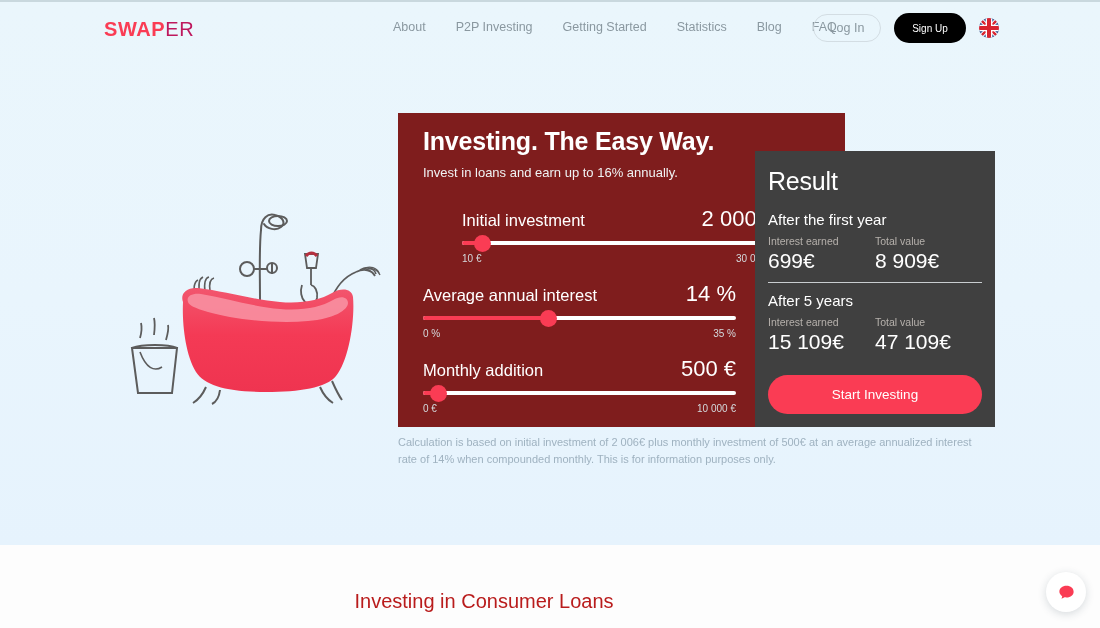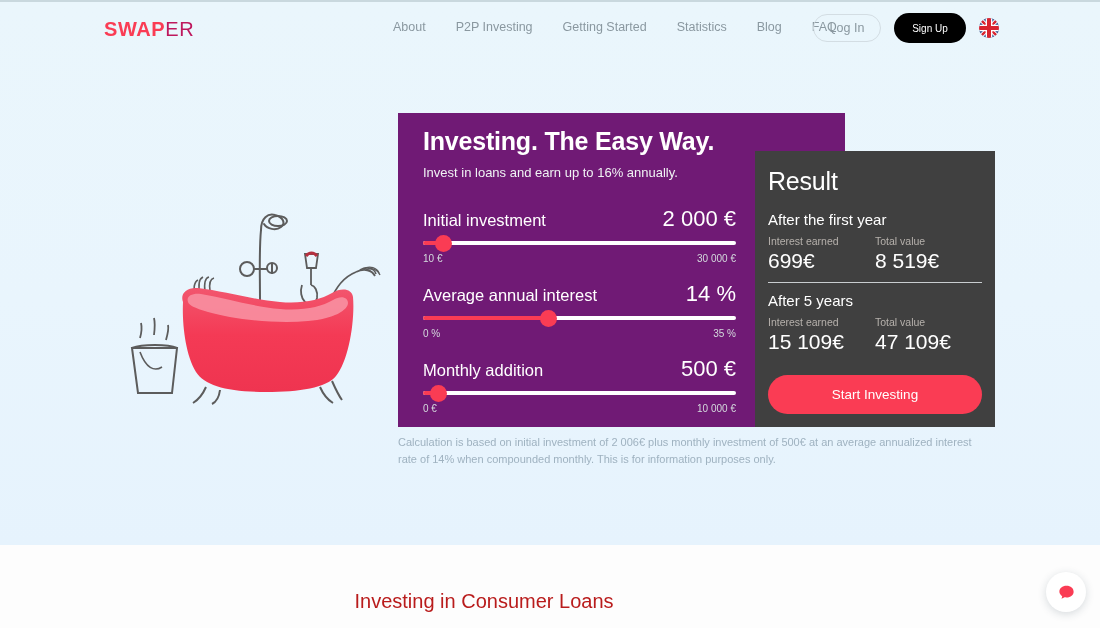--- a/index.html
+++ b/index.html
@@ -63,33 +63,33 @@
     position: absolute; left: 979px; top: 16px;
     width: 20px; height: 20px; border-radius: 50%;
     overflow: hidden; cursor: pointer;
   }
   
   .illo { position: absolute; left: 120px; top: 190px; width: 270px; height: 215px; }
   
   .calc {
     position: absolute; left: 398px; top: 113px;
     width: 447px; height: 314px;
-    background: #701a75;
+    background: #7f1d1d;
   }
   .calc-title {
     position: absolute; left: 25px; top: 14px;
     font-size: 25px; font-weight: 700; color: #ffffff;
     letter-spacing: -0.2px; white-space: nowrap;
   }
   .calc-sub {
     position: absolute; left: 25px; top: 52px;
     font-size: 13px; color: #f0f3f4; white-space: nowrap;
   }
   .slider-row { position: absolute; left: 25px; width: 313px; }
-  .slider-row.r1 { top: 93px; }
+  .slider-row.r1 { top: 93px; margin-left: 39px; }
   .slider-row.r2 { top: 168px; }
   .slider-row.r3 { top: 243px; }
   .sl-head { display: flex; align-items: baseline; justify-content: space-between; height: 28px; }
   .sl-label { font-size: 16.5px; color: #ffffff; }
   .sl-value { font-size: 22px; color: #ffffff; white-space: nowrap; }
   .sl-track {
     position: relative; margin-top: 7px;
     height: 4px; border-radius: 2px; background: #ffffff;
   }
   .sl-fill {
@@ -308,21 +308,21 @@
 
     <div class="res-sec s1">
       <div class="res-heading">After the first year</div>
       <div class="res-cols">
         <div class="res-col">
           <div class="res-lab">Interest earned</div>
           <div class="res-val">699€</div>
         </div>
         <div class="res-col">
           <div class="res-lab">Total value</div>
-          <div class="res-val">8 519€</div>
+          <div class="res-val">8 909€</div>
         </div>
       </div>
     </div>
 
     <div class="res-div"></div>
 
     <div class="res-sec s2">
       <div class="res-heading">After 5 years</div>
       <div class="res-cols">
         <div class="res-col">

